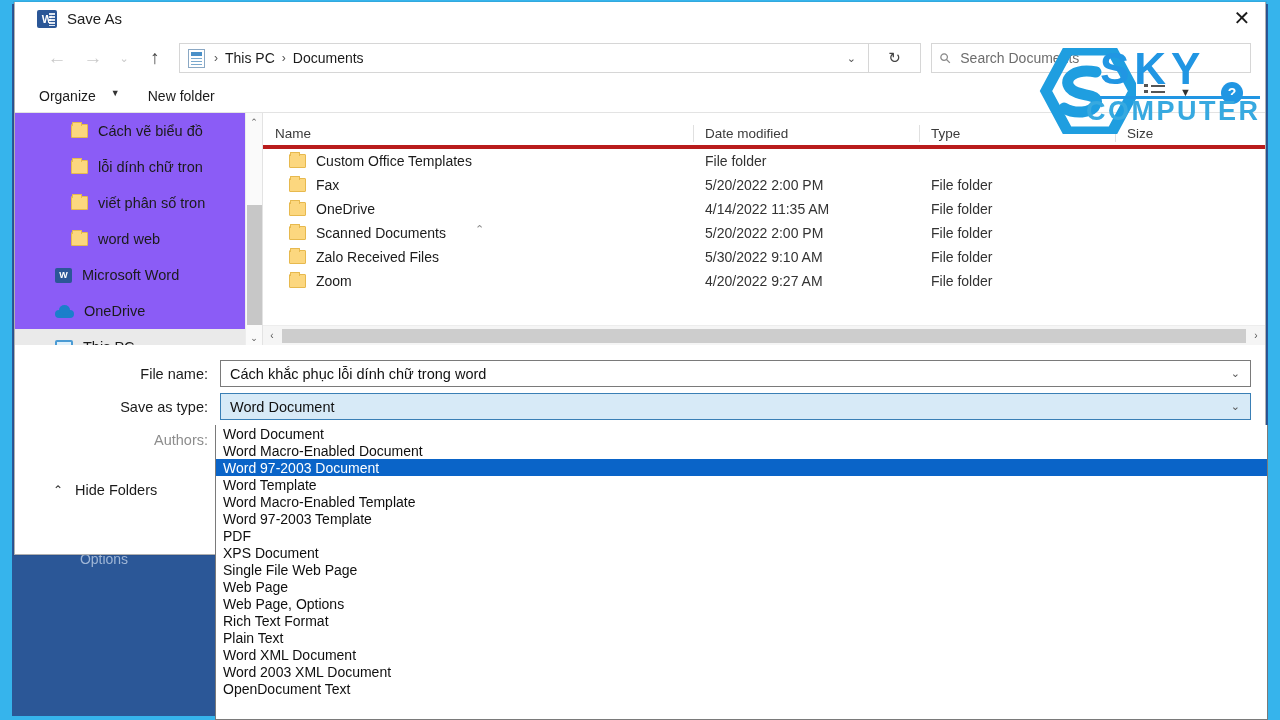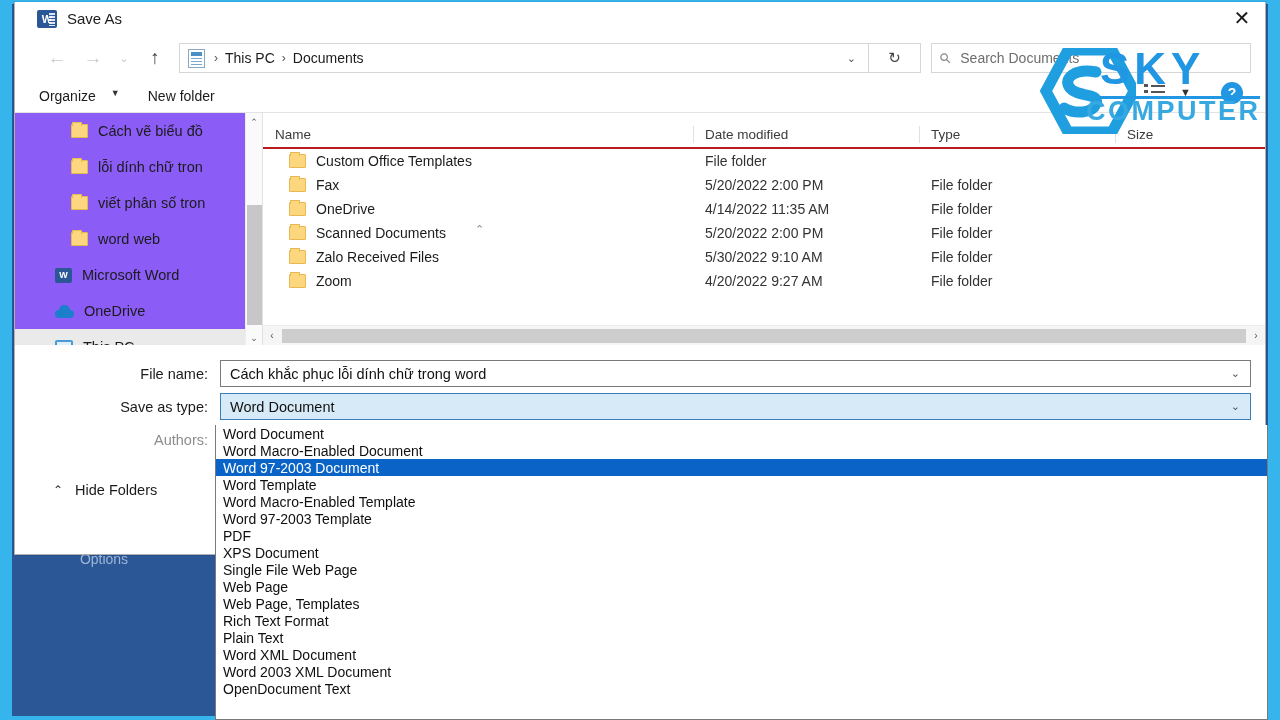--- a/index.html
+++ b/index.html
@@ -156,21 +156,21 @@
     font-size:9px; color:#5a5a5a; background:#fafafa;
   }
   #tree-thumb{
     position:absolute; left:1px; top:92px; width:15px; height:120px; background:#c7c7c7;
   }
   #list{ flex:1; position:relative; background:#fff; overflow:hidden; }
   #sort-indicator{
     position:absolute; left:212px; top:110px; font-size:11px; color:#8a8a8a;
   }
   #col-head{
-    display:flex; height:27px; align-items:center; border-bottom:2px solid #b91c1c;
+    display:flex; height:27px; align-items:center; border-bottom:4px solid #b91c1c;
     font-size:13.5px; color:#3b3b3b; position:relative; margin-top:9px;
   }
   .col{ position:relative; padding-left:12px; height:20px; display:flex; align-items:center;}
   .col + .col:before{
     content:""; position:absolute; left:0; top:1px; height:17px; width:1px; background:#e0e0e0;
   }
   .c-name{ width:430px; }
   .c-date{ width:226px; }
   .c-type{ width:196px; }
   .c-size{ width:120px; }
@@ -443,21 +443,21 @@
     <div class="dd-item">Word Document</div>
     <div class="dd-item">Word Macro-Enabled Document</div>
     <div class="dd-item sel">Word 97-2003 Document</div>
     <div class="dd-item">Word Template</div>
     <div class="dd-item">Word Macro-Enabled Template</div>
     <div class="dd-item">Word 97-2003 Template</div>
     <div class="dd-item">PDF</div>
     <div class="dd-item">XPS Document</div>
     <div class="dd-item">Single File Web Page</div>
     <div class="dd-item">Web Page</div>
-    <div class="dd-item">Web Page, Templates</div>
+    <div class="dd-item">Web Page, Options</div>
     <div class="dd-item">Rich Text Format</div>
     <div class="dd-item">Plain Text</div>
     <div class="dd-item">Word XML Document</div>
     <div class="dd-item">Word 2003 XML Document</div>
     <div class="dd-item">OpenDocument Text</div>
   </div>
 
 <div id="watermark">
   <svg id="wm-mark" width="110" height="86" viewBox="0 0 110 86">
     <polygon points="42,2 86,2 108,43 86,84 42,84 20,43" fill="none" stroke="#1f9ee0" stroke-width="11"></polygon>

